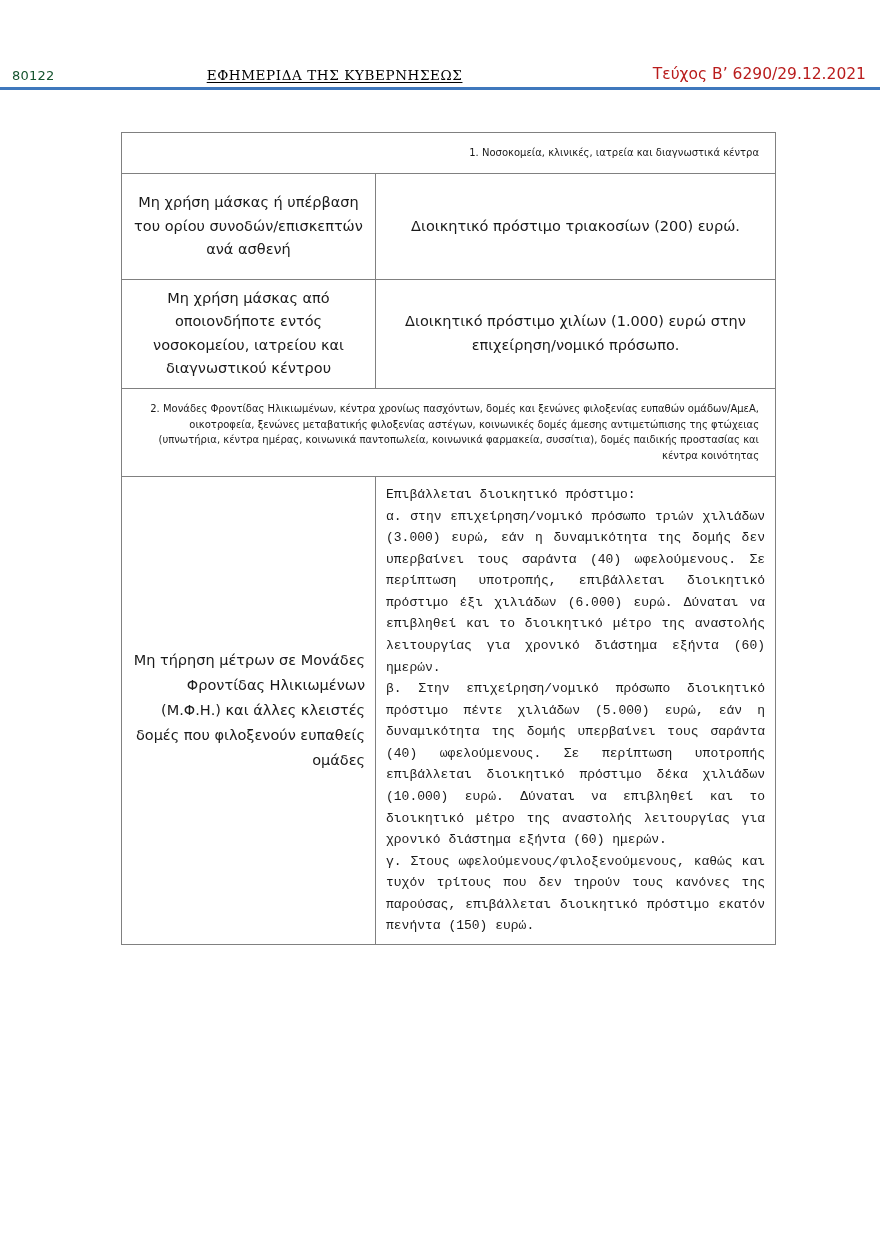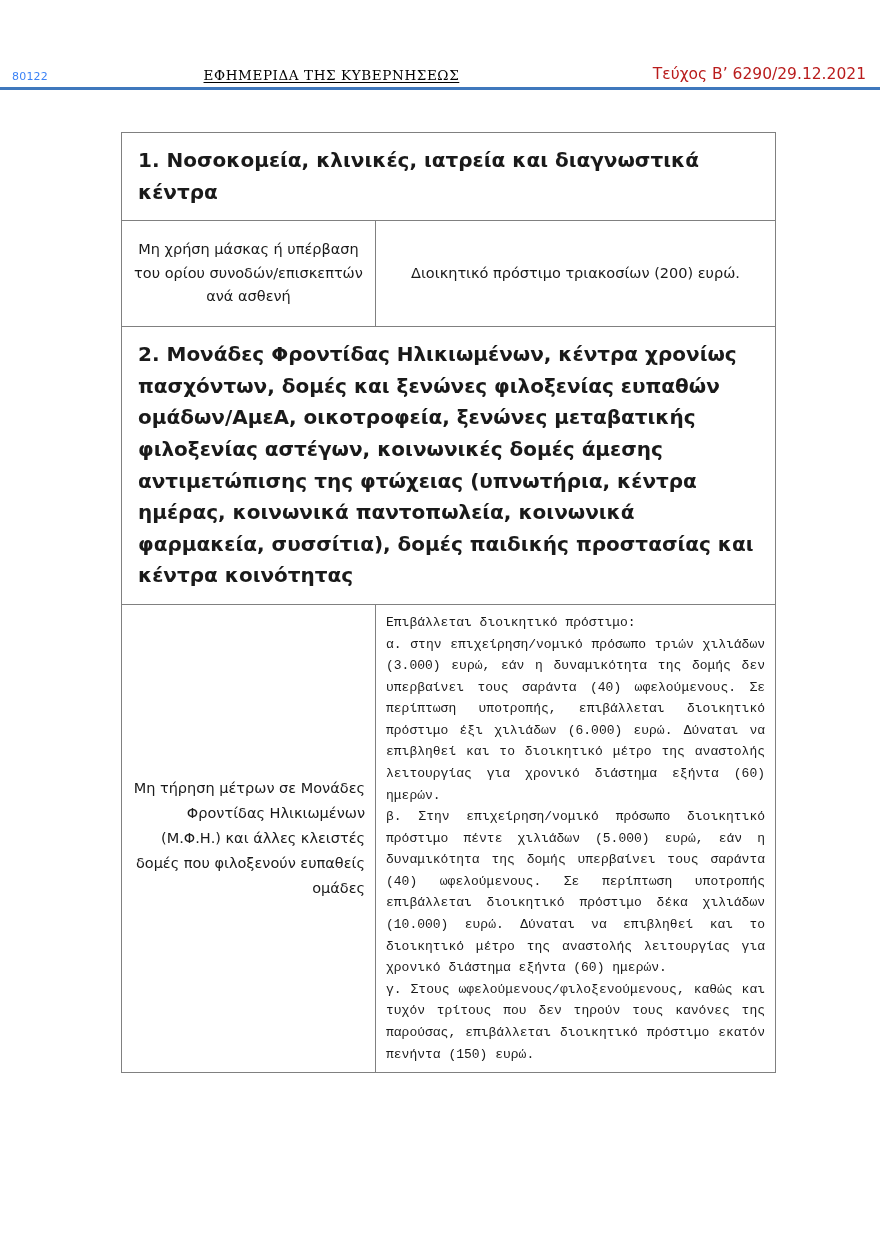--- a/index.html
+++ b/index.html
@@ -27,23 +27,23 @@
   }
   .hdr-row {
     display: flex;
     align-items: flex-end;
     justify-content: space-between;
     padding: 0 14px 0 12px;
     box-sizing: border-box;
     height: 30px;
   }
   .hdr-page-number {
-    font-size: 11px;
+    font-size: 13px;
     letter-spacing: 0.2px;
-    color: #3b82f6;
+    color: #14532d;
     line-height: 1;
     font-family: "DejaVu Sans", "Liberation Sans", sans-serif;
   }
   .hdr-title {
     font-family: "DejaVu Serif", "Liberation Serif", serif;
     font-size: 13.5px;
     letter-spacing: 0.6px;
     color: #000000;
     text-decoration: underline;
     text-underline-offset: 2px;
@@ -90,23 +90,23 @@
   }
   .th-violation {
     vertical-align: top;
     padding-top: 14px;
   }
   .th-sanction {
     vertical-align: middle;
   }
 
   .section-row td {
-    text-align: left;
-    font-weight: bold;
-    font-size: 20px;
+    text-align: right;
+    font-weight: normal;
+    font-size: 10px;
     padding: 12px 16px;
     line-height: 1.58;
   }
 
   .cell-center {
     text-align: center;
     font-size: 14.5px;
     line-height: 1.62;
   }
   .cell-justify {
@@ -154,20 +154,24 @@
 
     <tr class="section-row">
       <td colspan="2">1. Νοσοκομεία, κλινικές, ιατρεία και διαγνωστικά κέντρα</td>
     </tr>
 
     <tr class="row-tall-1">
       <td class="cell-center">Μη χρήση μάσκας ή υπέρβαση του ορίου συνοδών/επισκεπτών ανά ασθενή</td>
       <td class="cell-center">Διοικητικό πρόστιμο τριακοσίων (200) ευρώ.</td>
     </tr>
 
+    <tr class="row-tall-2">
+      <td class="cell-center">Μη χρήση μάσκας από οποιονδήποτε εντός νοσοκομείου, ιατρείου και διαγνωστικού κέντρου</td>
+      <td class="cell-center">Διοικητικό πρόστιμο χιλίων (1.000) ευρώ στην επιχείρηση/νομικό πρόσωπο.</td>
+    </tr>
 
     <tr class="section-row">
       <td colspan="2">2. Μονάδες Φροντίδας Ηλικιωμένων, κέντρα χρονίως πασχόντων, δομές και ξενώνες φιλοξενίας ευπαθών ομάδων/ΑμεΑ, οικοτροφεία, ξενώνες μεταβατικής φιλοξενίας αστέγων, κοινωνικές δομές άμεσης αντιμετώπισης της φτώχειας (υπνωτήρια, κέντρα ημέρας, κοινωνικά παντοπωλεία, κοινωνικά φαρμακεία, συσσίτια), δομές παιδικής προστασίας και κέντρα κοινότητας</td>
     </tr>
 
     <tr>
       <td class="cell-left-label">Μη τήρηση μέτρων σε Μονάδες Φροντίδας Ηλικιωμένων (Μ.Φ.Η.) και άλλες κλειστές δομές που φιλοξενούν ευπαθείς ομάδες</td>
       <td class="cell-justify">
           <p>Επιβάλλεται διοικητικό πρόστιμο:</p>
           <p>α. στην επιχείρηση/νομικό πρόσωπο τριών χιλιάδων (3.000) ευρώ, εάν η δυναμικότητα της δομής δεν υπερβαίνει τους σαράντα (40) ωφελούμενους. Σε περίπτωση υποτροπής, επιβάλλεται διοικητικό πρόστιμο έξι χιλιάδων (6.000) ευρώ. Δύναται να επιβληθεί και το διοικητικό μέτρο της αναστολής λειτουργίας για χρονικό διάστημα εξήντα (60) ημερών.</p>

